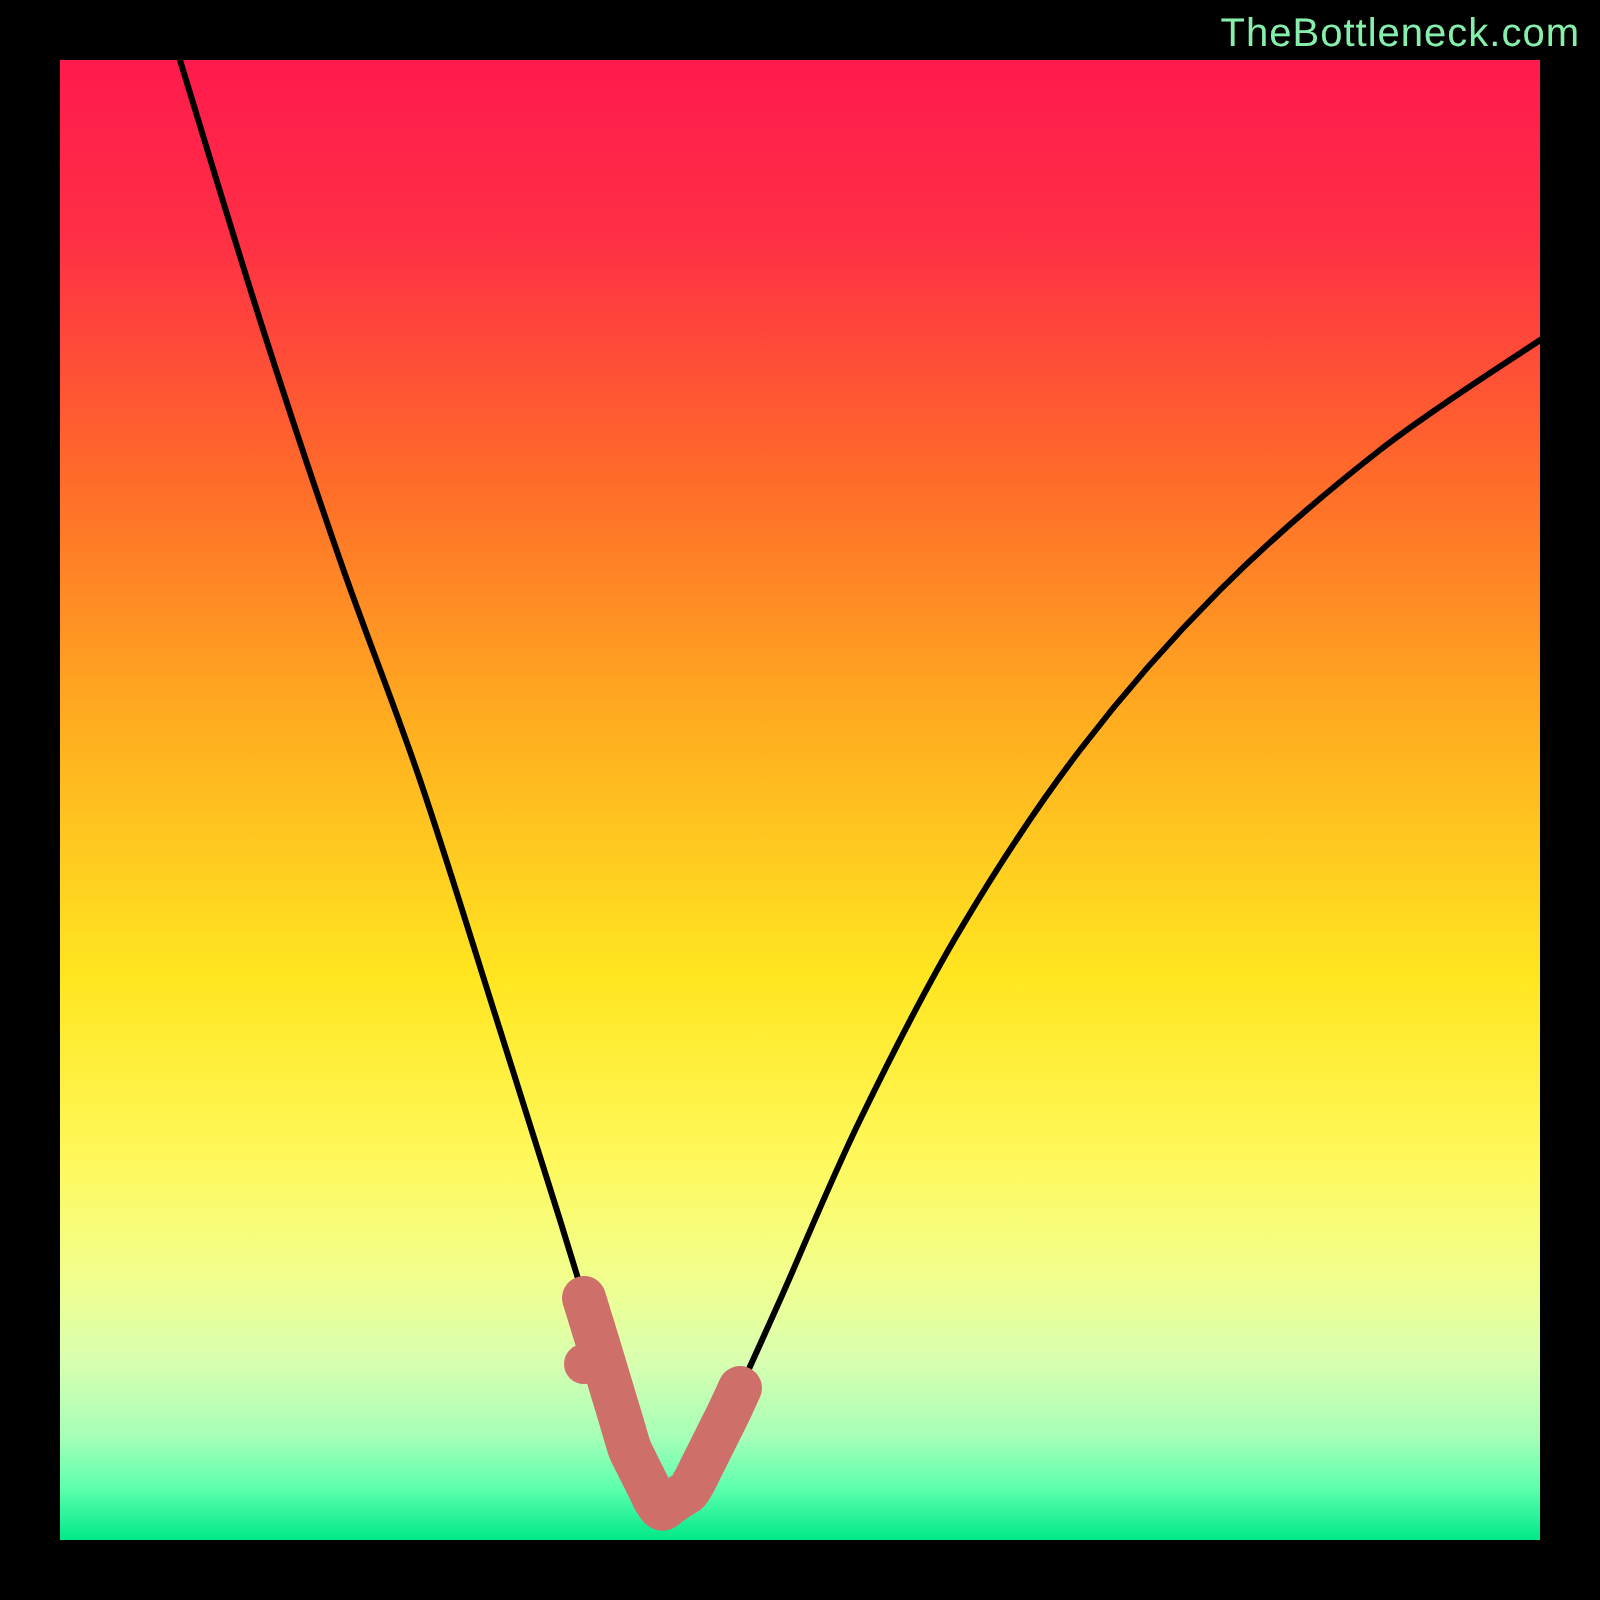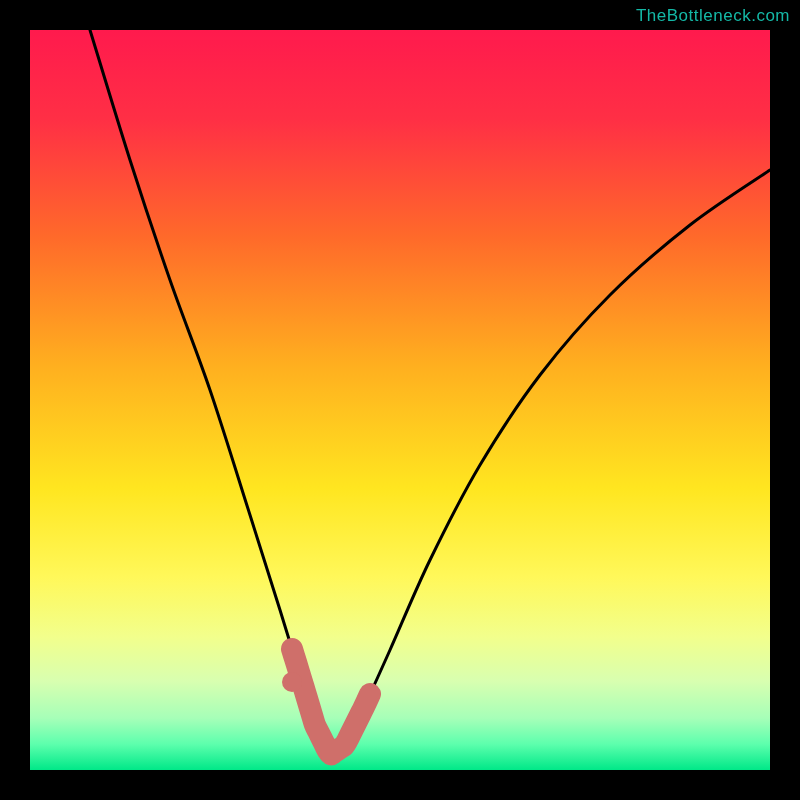--- a/index.html
+++ b/index.html
@@ -23,22 +23,22 @@
     position: absolute;
     left: 0;
     top: 0;
     width: 100%;
     height: 100%;
   }
   .watermark {
     position: absolute;
     top: 6px;
     right: 10px;
-    color: #14b8a6;
-    font-size: 17px;
+    color: #86efac;
+    font-size: 20px;
     font-weight: 500;
     letter-spacing: 0.5px;
     user-select: none;
   }
   svg.curve {
     position: absolute;
     left: 0;
     top: 0;
     width: 100%;
     height: 100%;

